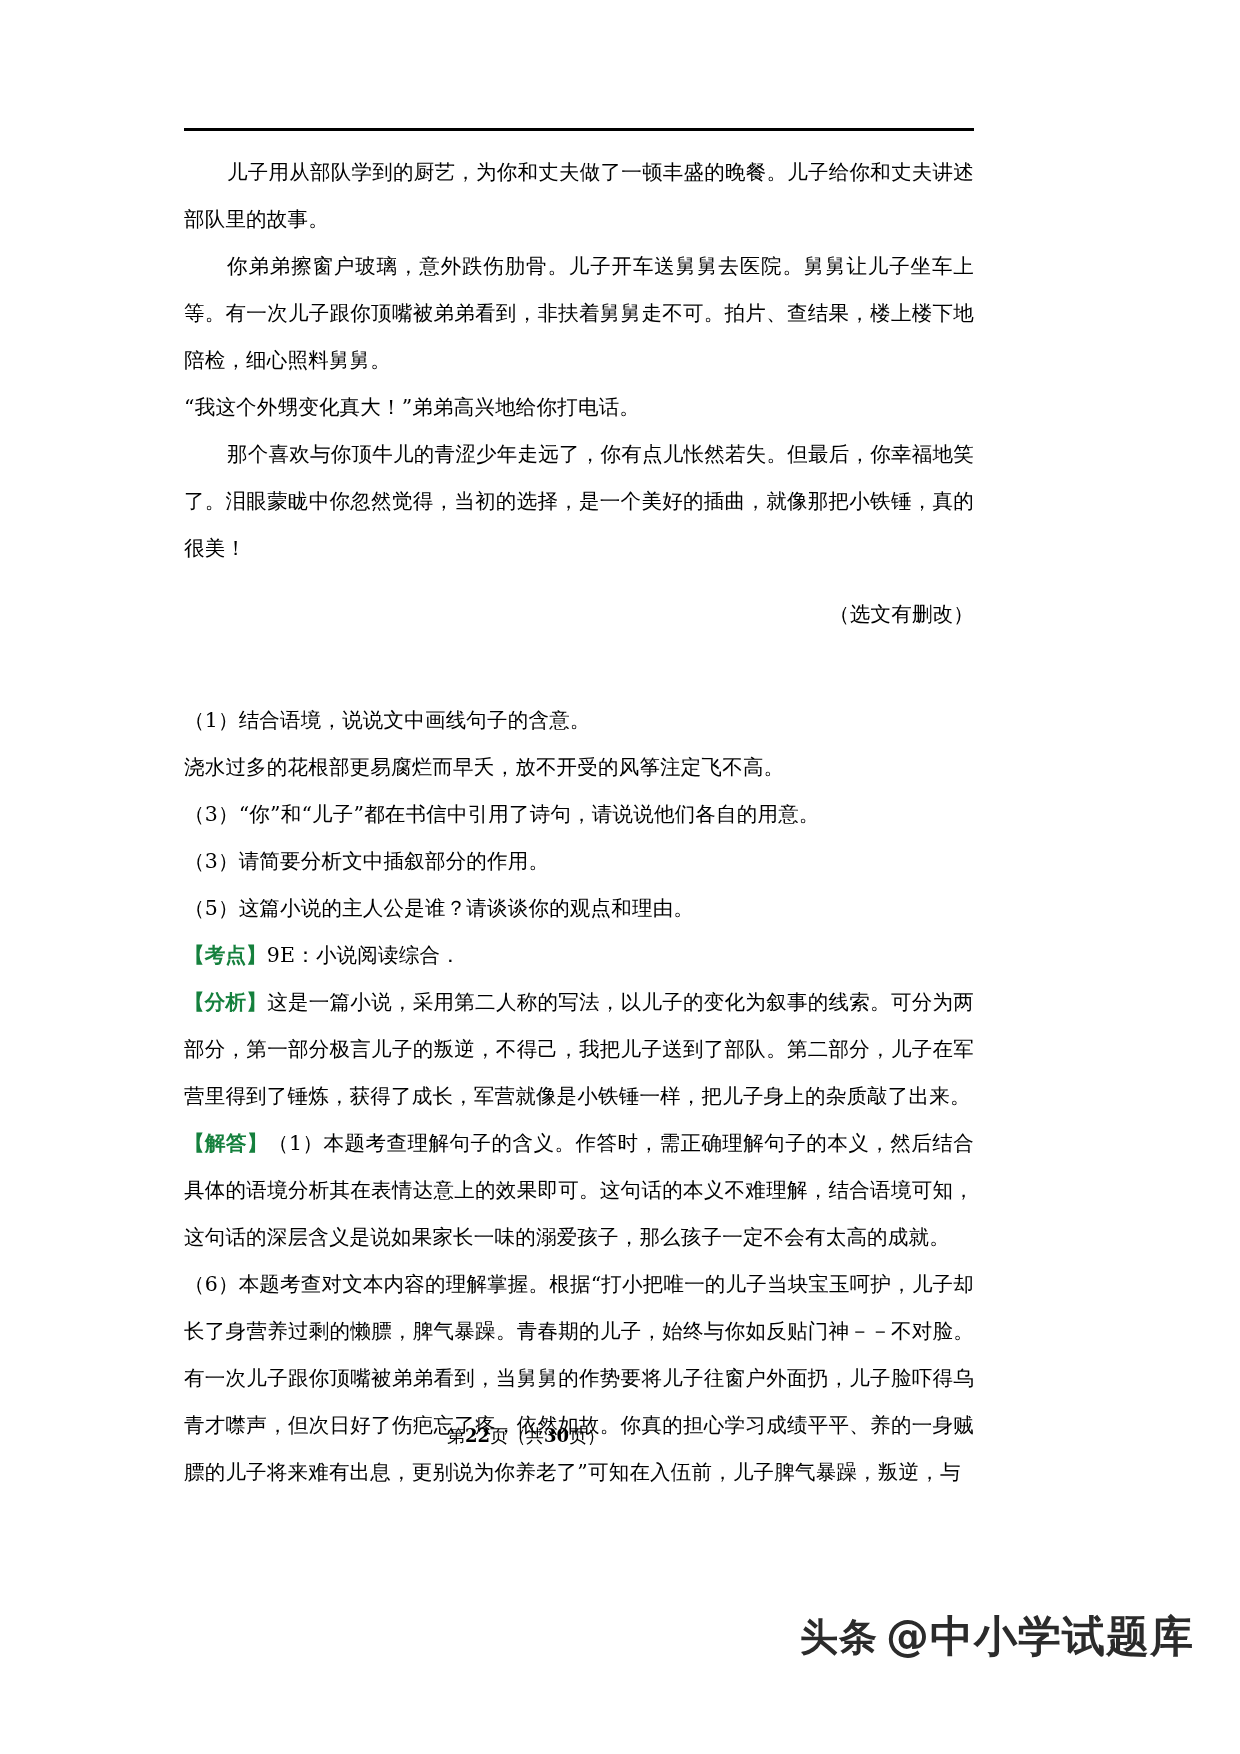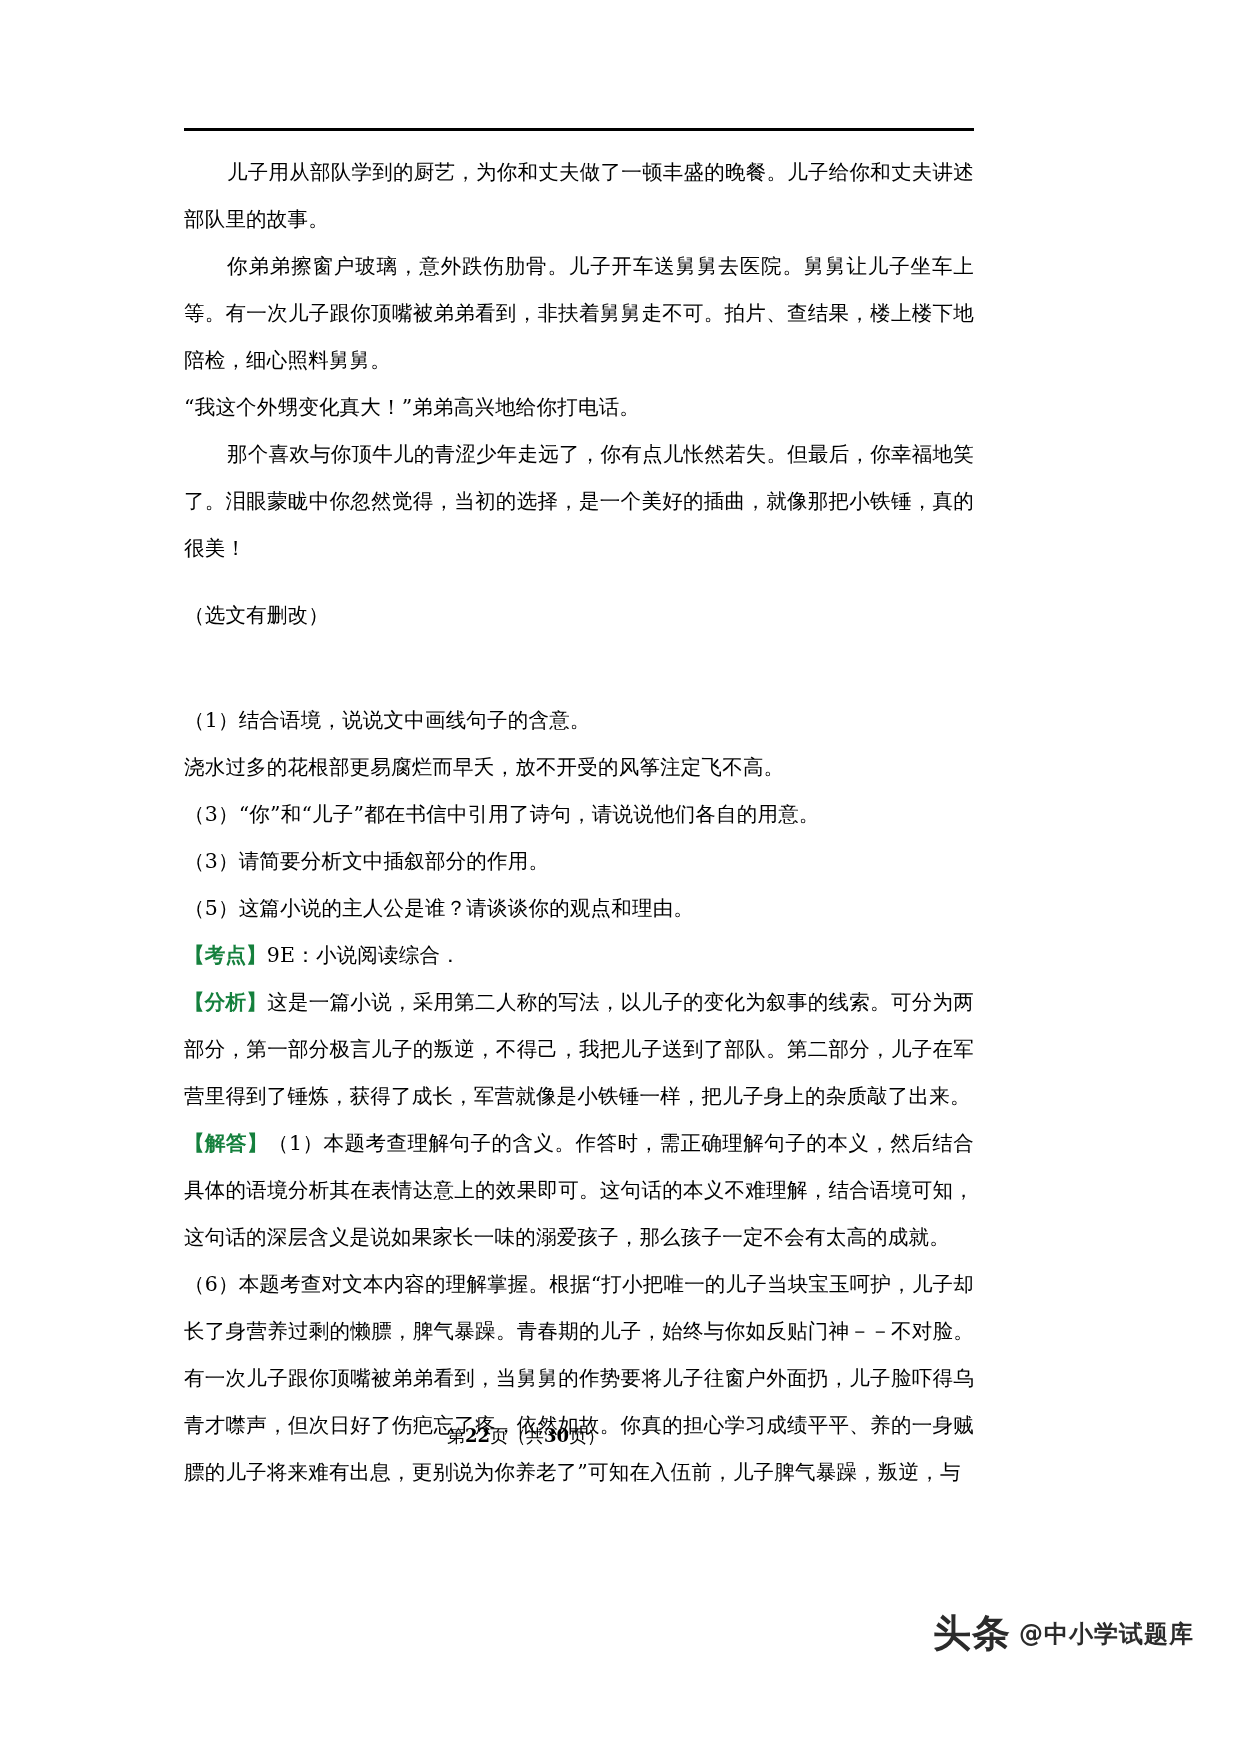--- a/index.html
+++ b/index.html
@@ -44,21 +44,21 @@
     font-size: 20.5px;
     line-height: 47px;
     text-align: justify;
     text-justify: inter-character;
     letter-spacing: 0.2px;
   }
 
   .indent   { text-indent: 2.1em; }
   .noindent { text-indent: 0; }
 
-  .right { text-align: left; text-indent: 0; }
+  .right { text-align: right; text-indent: 0; font-family: Liberation Mono, monospace; }
 
   .gap-sm { height: 20px; }
   .gap-lg { height: 58px; }
 
   .tag {
     color: #15803d;
     font-weight: 700;
   }
 
   
@@ -83,21 +83,21 @@
     gap: 8px;
     color: #2b2b2b;
   }
   .wm-logo {
     font-size: 38px;
     font-weight: 700;
     letter-spacing: 1px;
     font-family: "DejaVu Sans", "Liberation Sans", sans-serif;
   }
   .wm-text {
-    font-size: 24px;
+    font-size: 43px;
     font-weight: 700;
     letter-spacing: 1px;
     font-family: "DejaVu Sans", "Liberation Sans", sans-serif;
   }
 </style>
 </head>
 <body>
 
 <div class="page">
 

